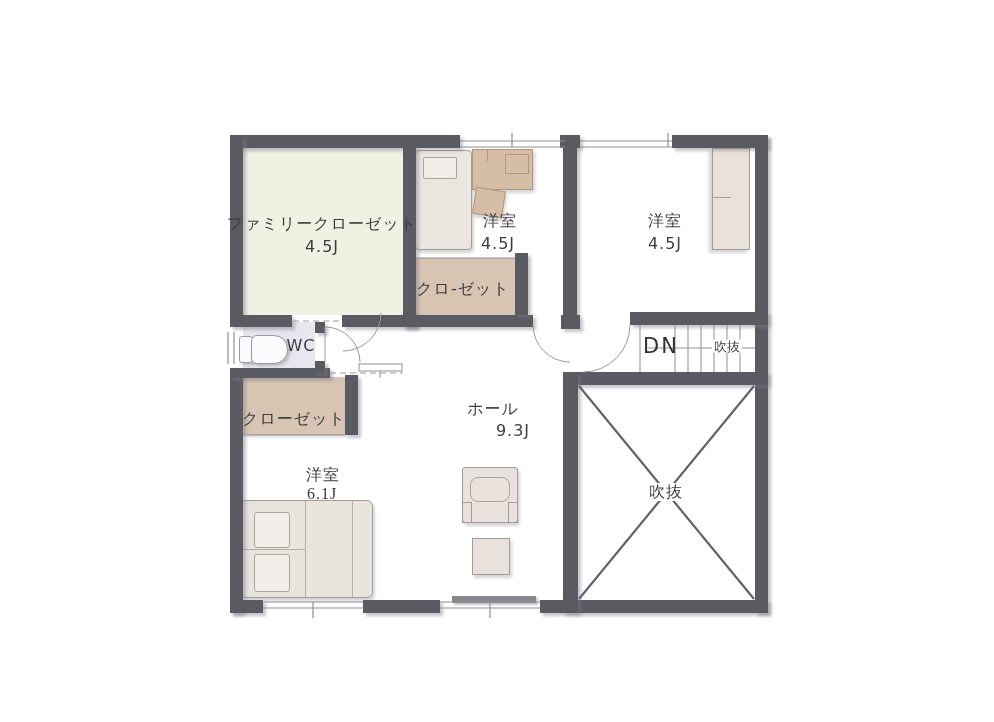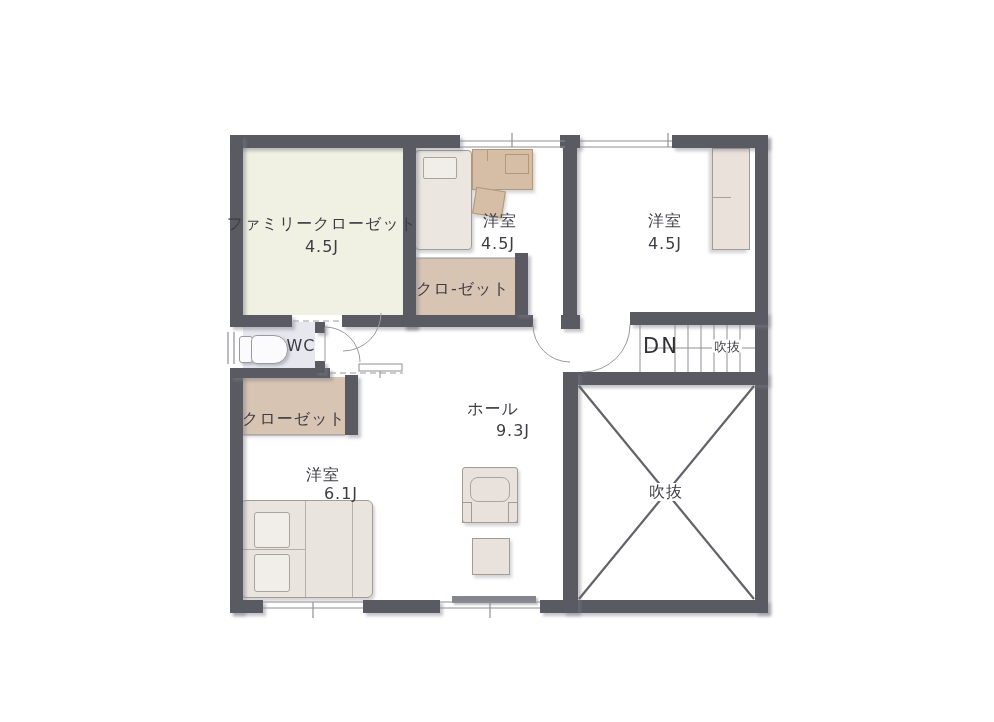--- a/index.html
+++ b/index.html
@@ -153,17 +153,17 @@
 
   <span class="lbl lbl-dn" style="left:661px;top:346px;">DN</span>
   <span class="lbl lbl-sm" style="left:727px;top:346px;background:#ffffff;padding:0 2px;">吹抜</span>
 
   <span class="lbl" style="left:294px;top:380px;margin-top:39px;">クローゼット</span>
 
   <span class="lbl" style="left:493px;top:409px;">ホール</span>
   <span class="lbl" style="left:513px;top:431px;">9.3J</span>
 
   <span class="lbl" style="left:323px;top:475px;">洋室</span>
-  <span class="lbl" style="left:341px;top:494px;">6.1J</span>
+  <span class="lbl" style="left:322px;top:494px;font-family:Liberation Serif, serif;">6.1J</span>
 
   <span class="lbl lbl-void" style="left:666px;top:492px;">吹抜</span>
 
 </div>
 
 </body></html>

